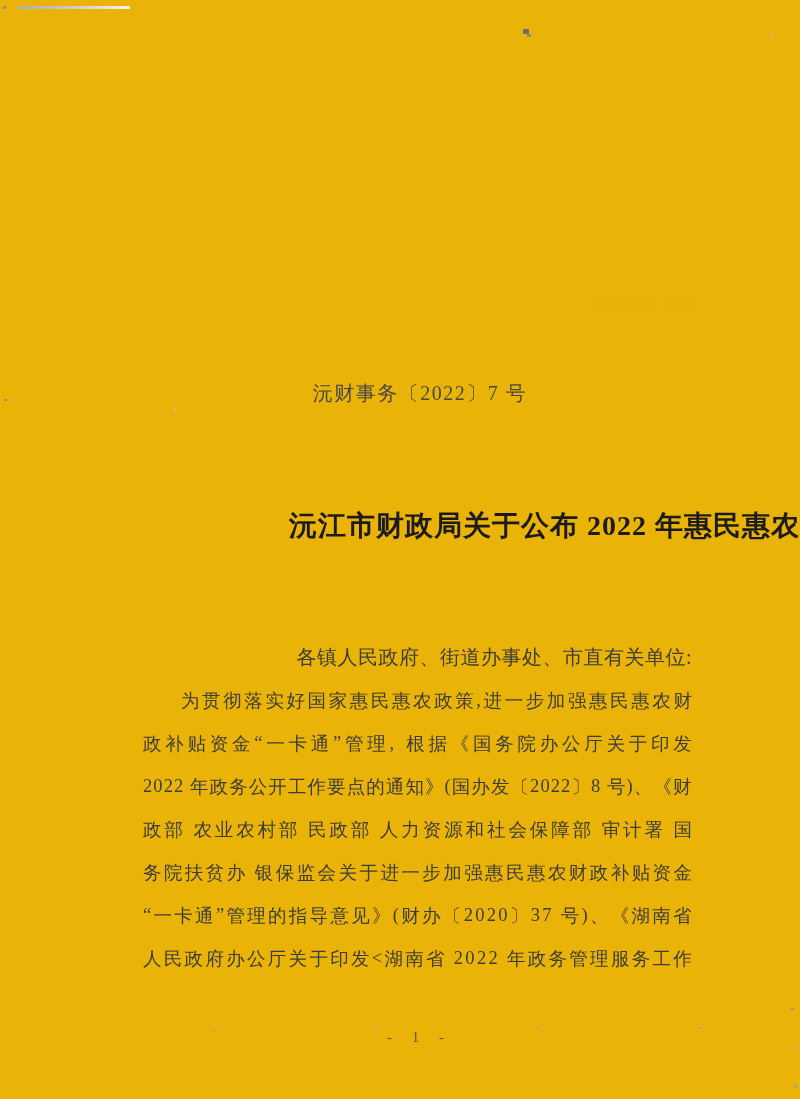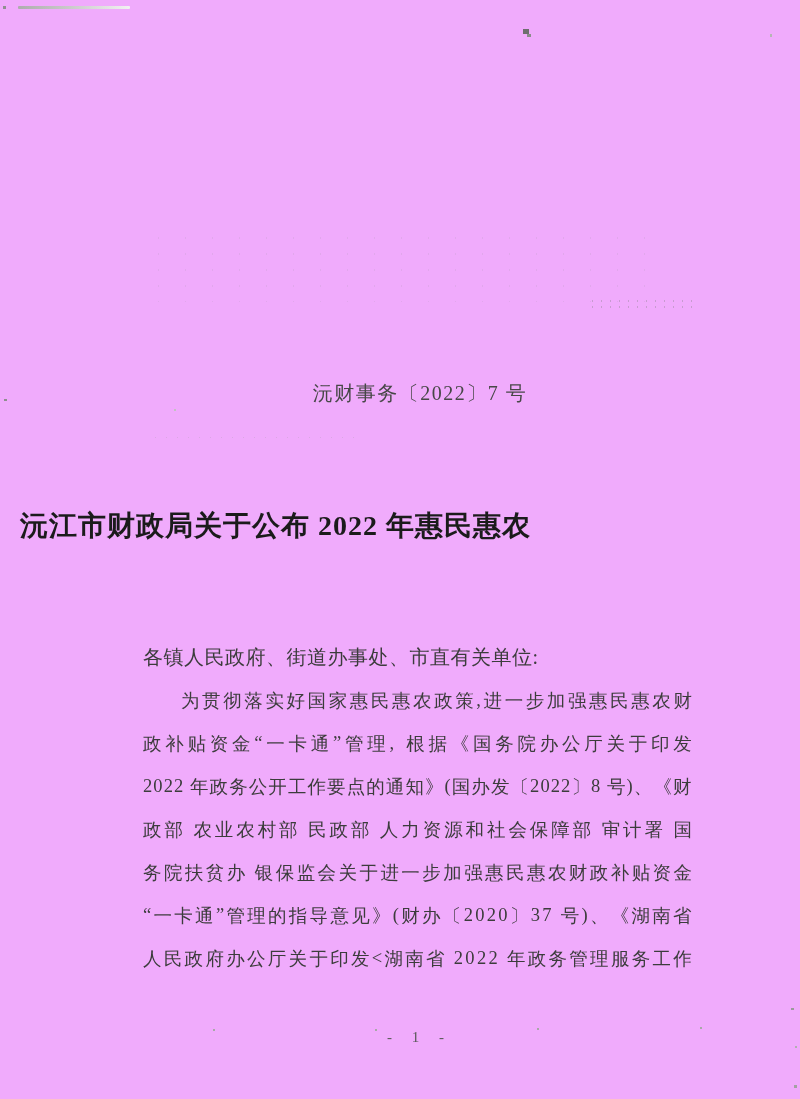--- a/index.html
+++ b/index.html
@@ -1,45 +1,46 @@
 <!DOCTYPE html>
 <html><head>
 <meta charset="utf-8">
 <style>
   html,body{margin:0;padding:0;background:#ffffff;}
   .page{
     position:relative;
     width:800px;height:1099px;
-    background:#f0abfc;
+    background:#eab308;
     font-family:"Liberation Serif", serif;
     overflow:hidden;
   }
   .docnum{
     position:absolute;top:379px;left:40px;right:0;
     text-align:center;
     font-size:20px;line-height:28px;
     letter-spacing:1.5px;
     color:#474747;
   }
   .title{
     position:absolute;top:497px;left:20px;right:0;
-    text-align:left;
+    text-align:right;
     font-weight:bold;
     font-size:28px;line-height:58px;
     letter-spacing:1px;
     color:#1b1b1b;
   }
   .bodyblock{
     position:absolute;top:636px;left:143px;width:549px;
     color:#3c3c3c;
   }
   .salutation{
     font-size:20px;height:43px;line-height:43px;
     letter-spacing:0.5px;
     white-space:nowrap;
+    text-align:right;
   }
   .jline{
     display:flex;
     justify-content:space-between;
     align-items:center;
     height:43px;
     font-size:18.5px;
     white-space:pre;
   }
   .jline.indent{padding-left:38px;}

